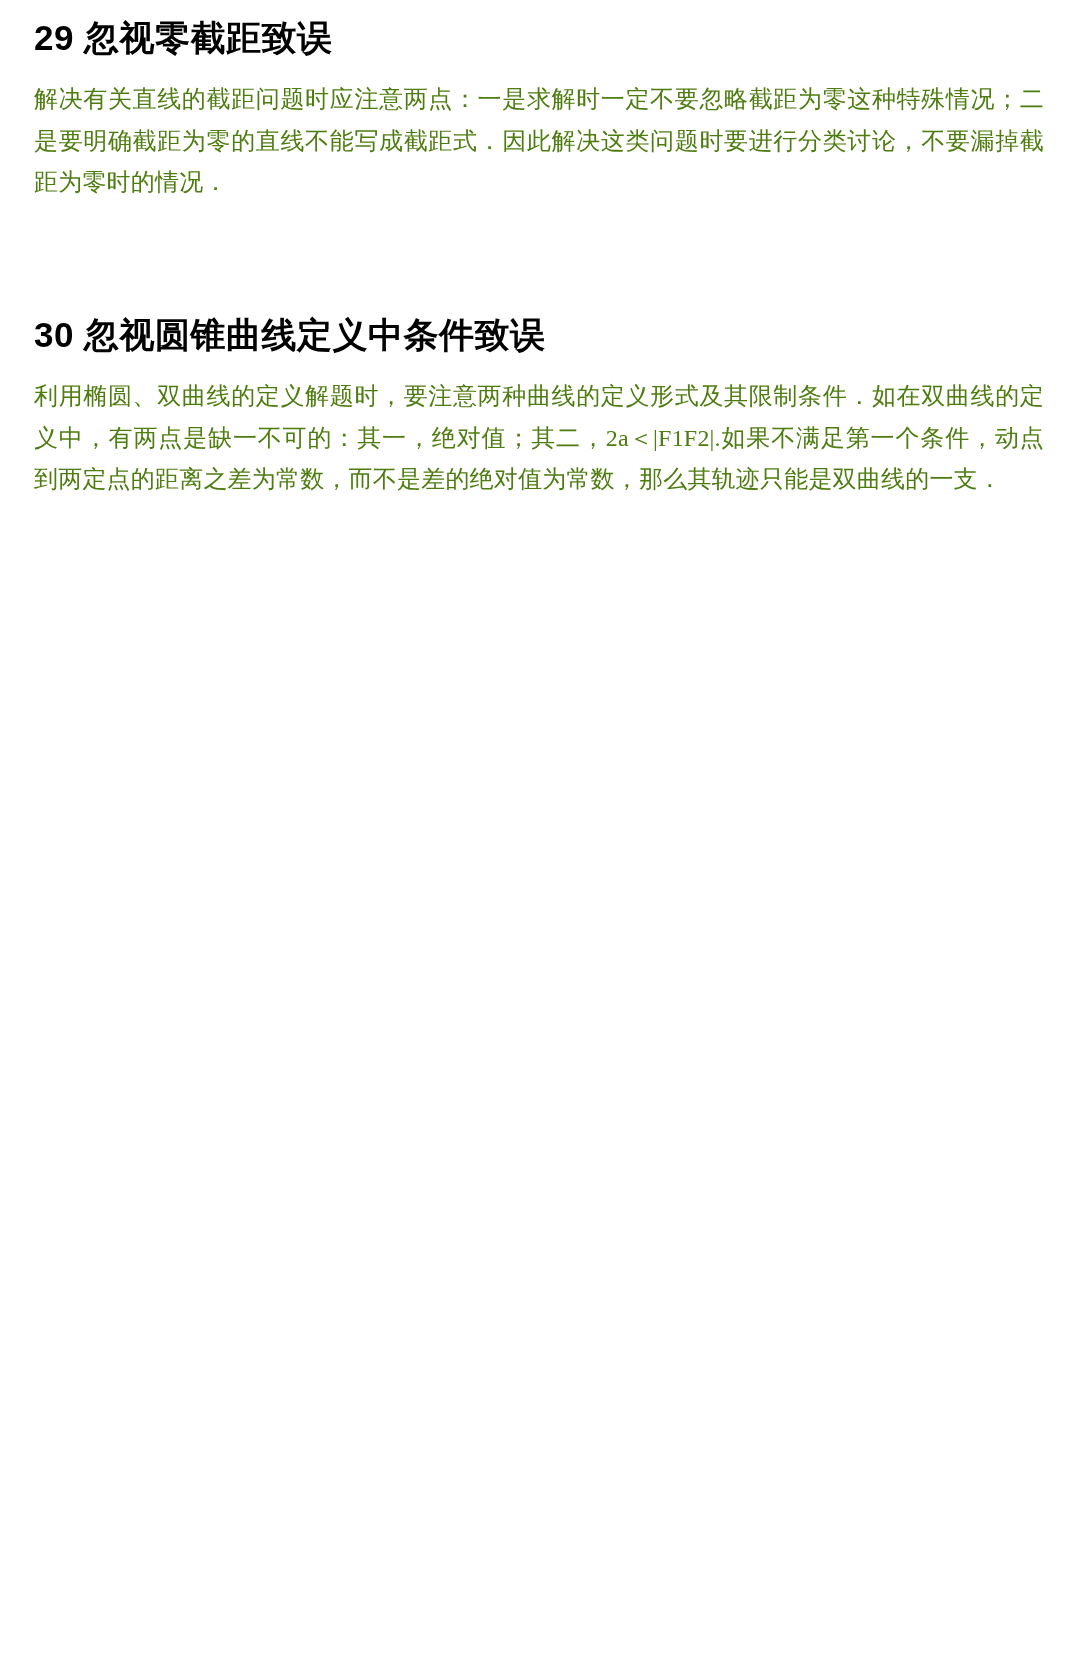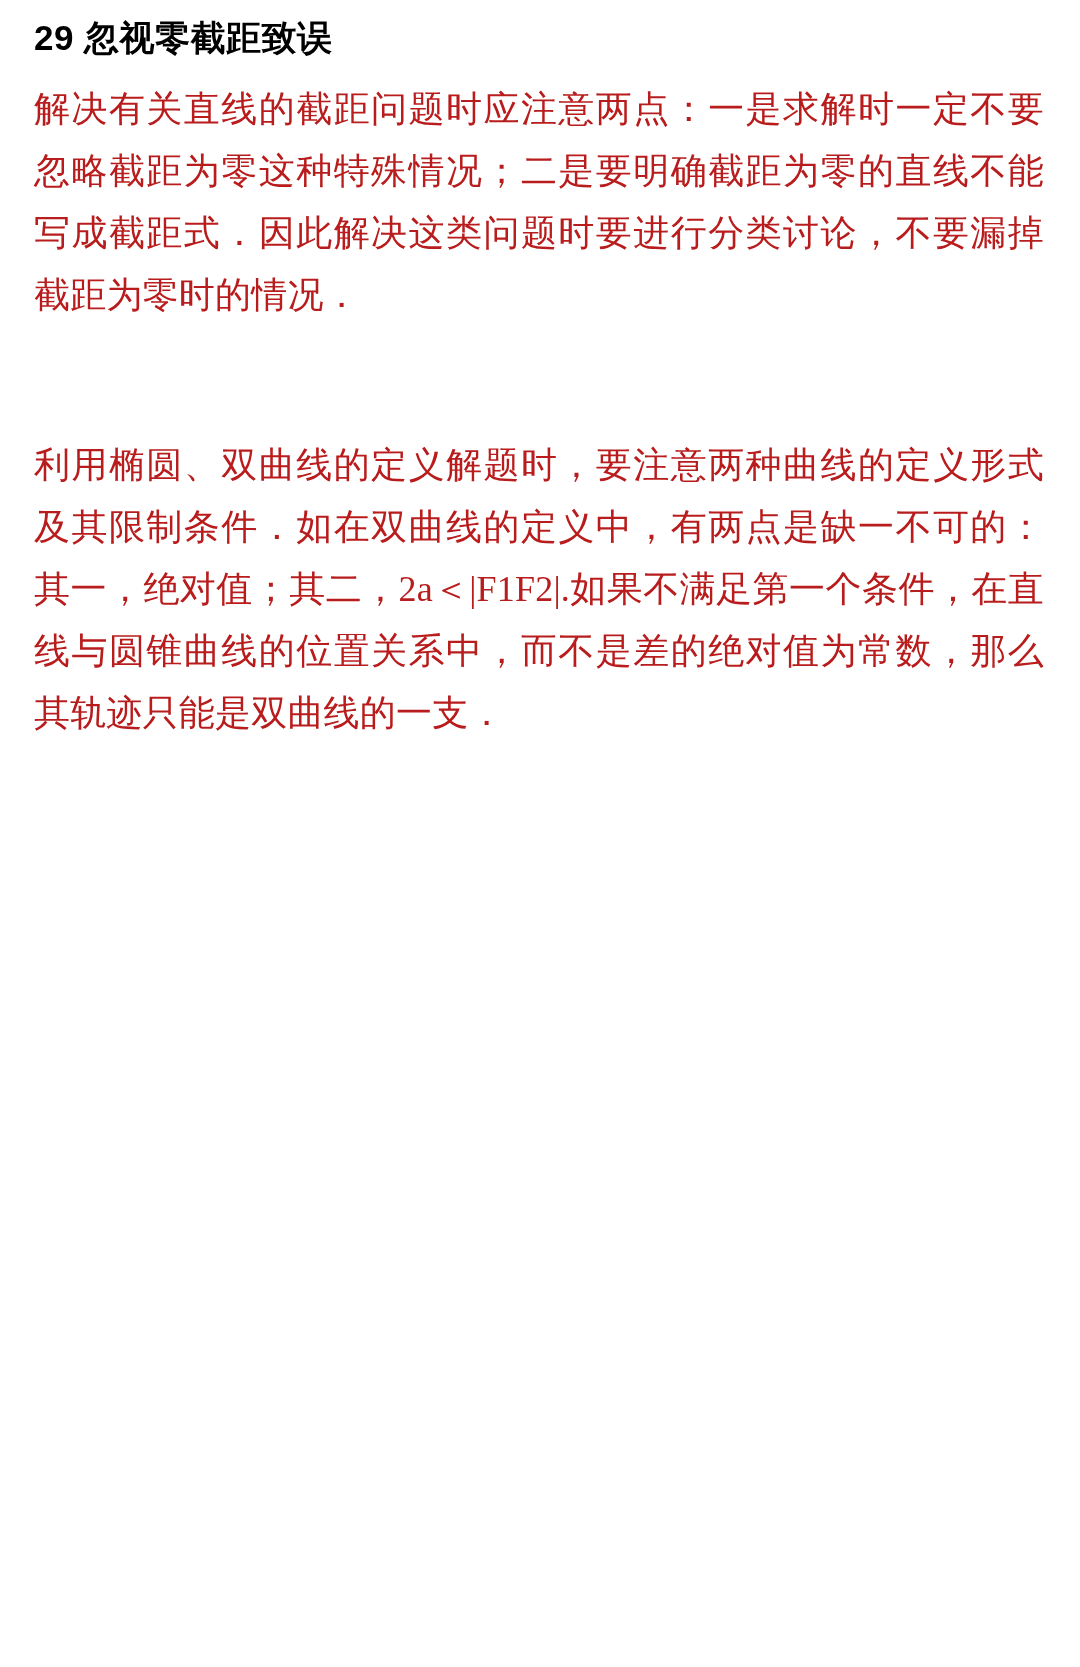--- a/index.html
+++ b/index.html
@@ -33,47 +33,50 @@
     line-height: 1.35;
     letter-spacing: 0.5px;
     margin: 0 0 18px 0;
     color: #000000;
   }
   .heading .num {
     margin-right: 10px;
   }
   .body-text {
     font-family: "Liberation Serif", "DejaVu Serif", serif;
-    font-size: 36px;
+    font-size: 24px;
     line-height: 1.72;
     text-align: justify;
     text-justify: inter-ideograph;
     letter-spacing: 0.2px;
     margin: 0;
-    color: #b91c1c;
+    color: #4d7c0f;
   }
   .gap-lg { height: 74px; }
   .gap-md { height: 70px; }
 </style>
 </head>
 <body>
 
 <div class="page">
 
   <div class="section">
     <h2 class="heading">
       <span class="num">29</span><span>忽视零截距致误</span>
     </h2>
     <p class="body-text">解决有关直线的截距问题时应注意两点：一是求解时一定不要忽略截距为零这种特殊情况；二是要明确截距为零的直线不能写成截距式．因此解决这类问题时要进行分类讨论，不要漏掉截距为零时的情况．</p>
   </div>
 
   <div class="gap-lg"></div>
 
   <div class="section">
-    <p class="body-text">利用椭圆、双曲线的定义解题时，要注意两种曲线的定义形式及其限制条件．如在双曲线的定义中，有两点是缺一不可的：其一，绝对值；其二，2a＜|F1F2|.如果不满足第一个条件，在直线与圆锥曲线的位置关系中，而不是差的绝对值为常数，那么其轨迹只能是双曲线的一支．</p>
+    <h2 class="heading">
+      <span class="num">30</span><span>忽视圆锥曲线定义中条件致误</span>
+    </h2>
+    <p class="body-text">利用椭圆、双曲线的定义解题时，要注意两种曲线的定义形式及其限制条件．如在双曲线的定义中，有两点是缺一不可的：其一，绝对值；其二，2a＜|F1F2|.如果不满足第一个条件，动点到两定点的距离之差为常数，而不是差的绝对值为常数，那么其轨迹只能是双曲线的一支．</p>
   </div>
 
   <div class="gap-md"></div>
 
   <div class="section">
   </div>
 
 </div>
 
 </body></html>

